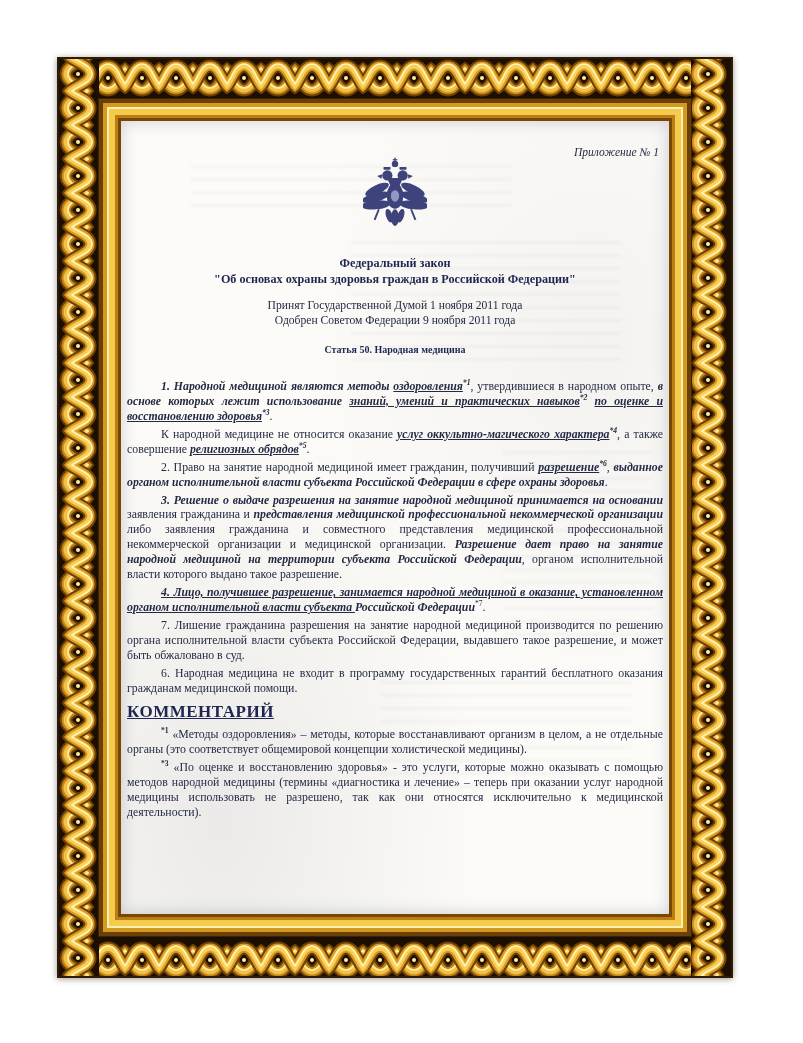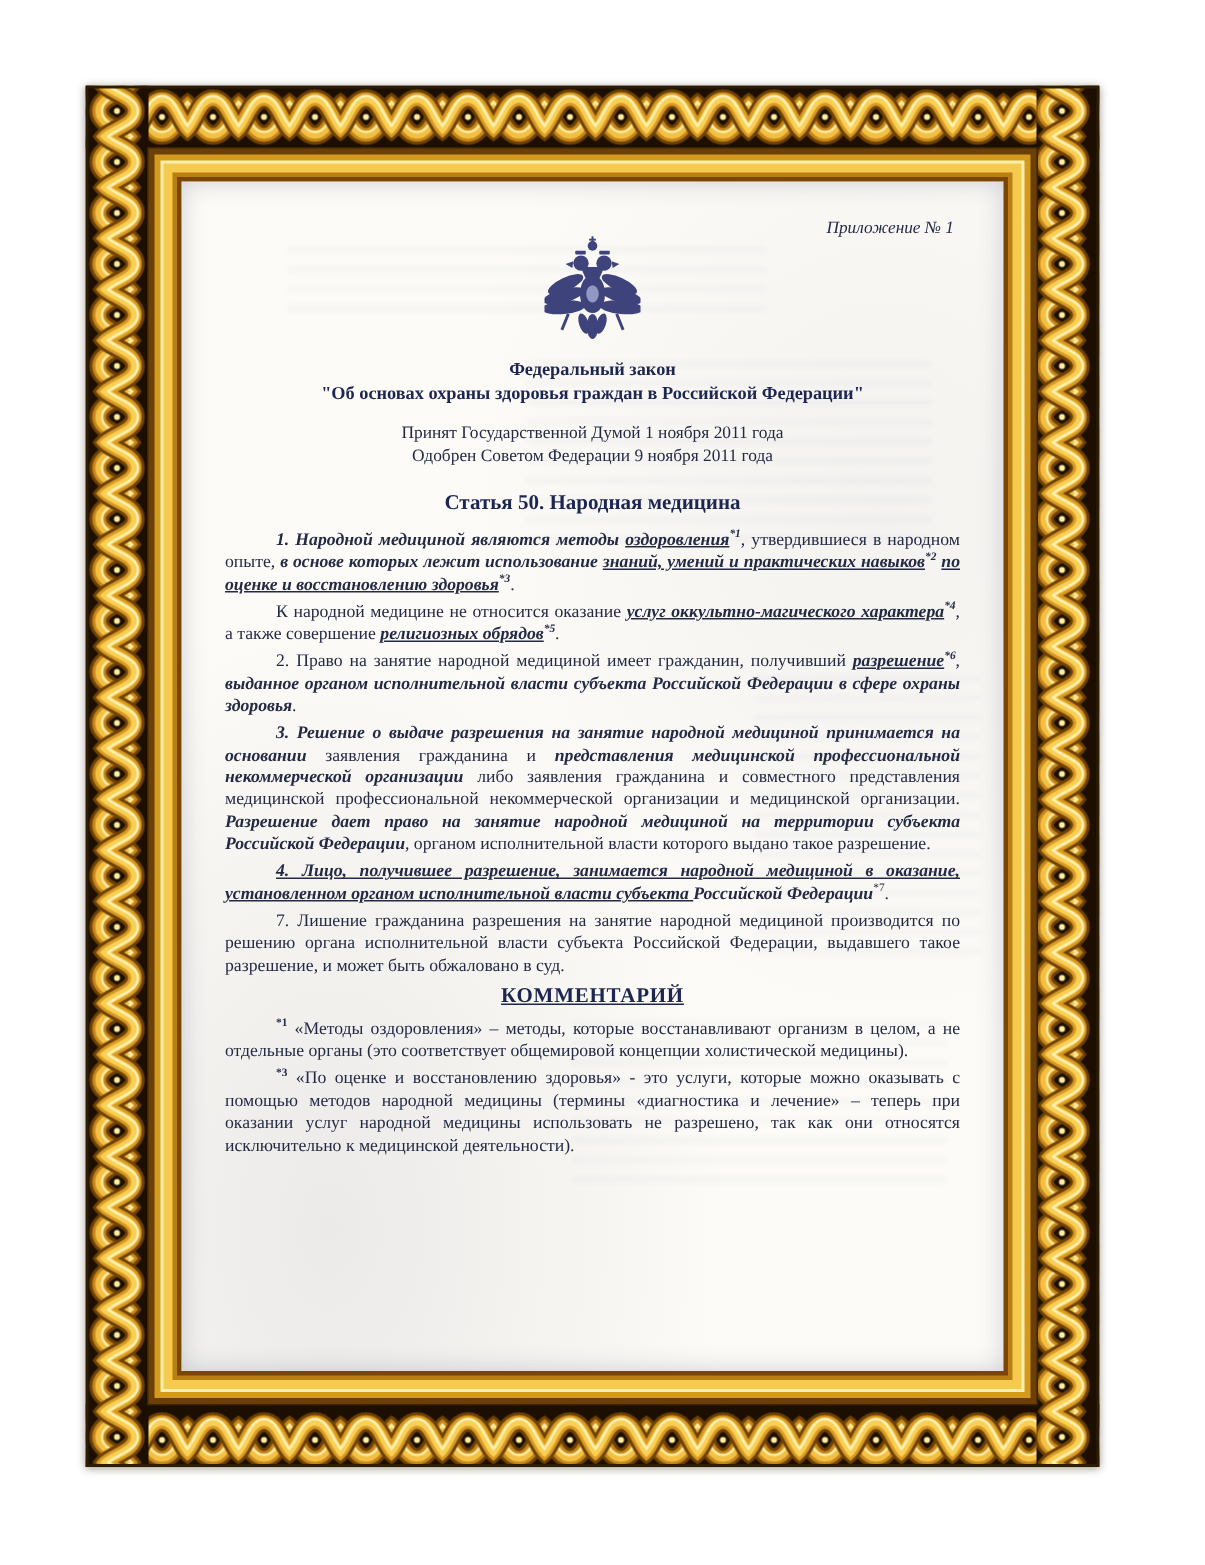--- a/index.html
+++ b/index.html
@@ -15,31 +15,31 @@
            #fcfbf7;
          box-shadow:
            0 0 0 3px #7a4703,
            0 0 0 6px #b97f12,
            0 0 0 12px #f6ca4e,
            0 0 0 14px #fff0ae,
            0 0 0 18px #d29a1e,
            0 0 0 22px #6b3f07,
            inset 0 0 16px rgba(70,80,110,.25);
          overflow:hidden;}
-  .paper-content{position:relative;height:100%;padding:22px 29px 0;box-sizing:border-box;
+  .paper-content{position:relative;height:100%;padding:22px 6px 0;box-sizing:border-box;
                  color:#242a44;font-size:11.8px;line-height:1.27;}
   .ghost{position:absolute;filter:blur(1.6px);opacity:.38;pointer-events:none;
          background:repeating-linear-gradient(180deg, rgba(95,105,150,.14) 0 3px, transparent 3px 13px);}
   .annex{text-align:right;font-style:italic;font-size:11.5px;margin:2px 4px 0 0;}
   .emblem-row{text-align:center;margin:-4px 0 2px;}
-  .head-center{text-align:center;font-weight:bold;color:#1d2651;font-size:12.2px;line-height:1.32;margin-top:2px;}
+  .head-center{text-align:center;font-weight:bold;color:#1d2651;font-size:12.2px;line-height:1.32;margin-top:19px;}
   .adopted{text-align:center;font-size:11.6px;margin-top:11px;line-height:1.35;font-family:Liberation Serif, serif;}
-  .article-title{text-align:center;font-weight:bold;color:#1d2651;font-size:14px;margin:15px 0 7px;}
-  .comment-title{text-align:center;font-weight:bold;text-decoration:underline;color:#1d2651;
-                 font-size:14px;margin:5px 0 4px;letter-spacing:.5px;}
+  .article-title{text-align:center;font-weight:bold;color:#1d2651;font-size:10px;margin:15px 0 22px;}
+  .comment-title{text-align:left;font-weight:bold;text-decoration:underline;color:#1d2651;
+                 font-size:17px;margin:5px 0 4px;letter-spacing:.5px;}
   .para{margin:0 0 3px;text-indent:34px;text-align:justify;}
   sup{font-size:7.6px;vertical-align:super;line-height:0;}
   .b{font-weight:bold}.i{font-style:italic}.u{text-decoration:underline}
 </style>
 </head>
 <body>
 
 <div class="canvas">
   <div class="frame">
 
@@ -121,20 +121,21 @@
 
         <div class="article-title">Статья 50. Народная медицина</div>
 
         <div>
             <p class="para"><span class="b i">1. </span><span class="b i">Народной медициной являются методы </span><span class="b i u">оздоровления</span><sup class="sup b i">*1</sup><span>, утвердившиеся в народном опыте, </span><span class="b i">в основе которых лежит использование </span><span class="b i u">знаний, умений и практических навыков</span><sup class="sup b i">*2</sup><span> </span><span class="b i u">по оценке и восстановлению здоровья</span><sup class="sup b i">*3</sup><span>.</span></p>
             <p class="para"><span>К народной медицине не относится оказание </span><span class="b i u">услуг оккультно-магического характера</span><sup class="sup b i">*4</sup><span>, а также совершение </span><span class="b i u">религиозных обрядов</span><sup class="sup b i">*5</sup><span>.</span></p>
             <p class="para"><span>2. Право на занятие народной медициной имеет гражданин, получивший </span><span class="b i u">разрешение</span><sup class="sup b i">*6</sup><span>, </span><span class="b i">выданное органом исполнительной власти субъекта Российской Федерации в сфере охраны здоровья</span><span>.</span></p>
             <p class="para"><span class="b i">3. </span><span class="b i">Решение о выдаче разрешения на занятие народной медициной принимается на основании </span><span>заявления гражданина и </span><span class="b i">представления медицинской профессиональной некоммерческой организации </span><span>либо заявления гражданина и совместного представления медицинской профессиональной некоммерческой организации и медицинской организации. </span><span class="b i">Разрешение дает право на занятие народной медициной на территории субъекта Российской Федерации</span><span>, органом исполнительной власти которого выдано такое разрешение.</span></p>
             <p class="para"><span class="b i u">4. </span><span class="b i u">Лицо, получившее разрешение, занимается народной медициной в оказание, установленном органом исполнительной власти субъекта </span><span class="b i">Российской Федерации</span><sup class="sup">*7</sup><span>.</span></p>
             <p class="para"><span>7. Лишение гражданина разрешения на занятие народной медициной производится по решению органа исполнительной власти субъекта Российской Федерации, выдавшего такое разрешение, и может быть обжаловано в суд.</span></p>
+            <p class="para"><span>6. Народная медицина не входит в программу государственных гарантий бесплатного оказания гражданам медицинской помощи.</span></p>
           </div>
 
         <div class="comment-title">КОММЕНТАРИЙ</div>
 
         <div>
             <p class="para"><sup class="sup b">*1</sup><span> «Методы оздоровления» – методы, которые восстанавливают организм в целом, а не отдельные органы (это соответствует общемировой концепции холистической медицины).</span></p>
             <p class="para"><sup class="sup b">*3</sup><span> «По оценке и восстановлению здоровья» - это услуги, которые можно оказывать с помощью методов народной медицины (термины «диагностика и лечение» – теперь при оказании услуг народной медицины использовать не разрешено, так как они относятся исключительно к медицинской деятельности).</span></p>
           </div>
 
       </div>

